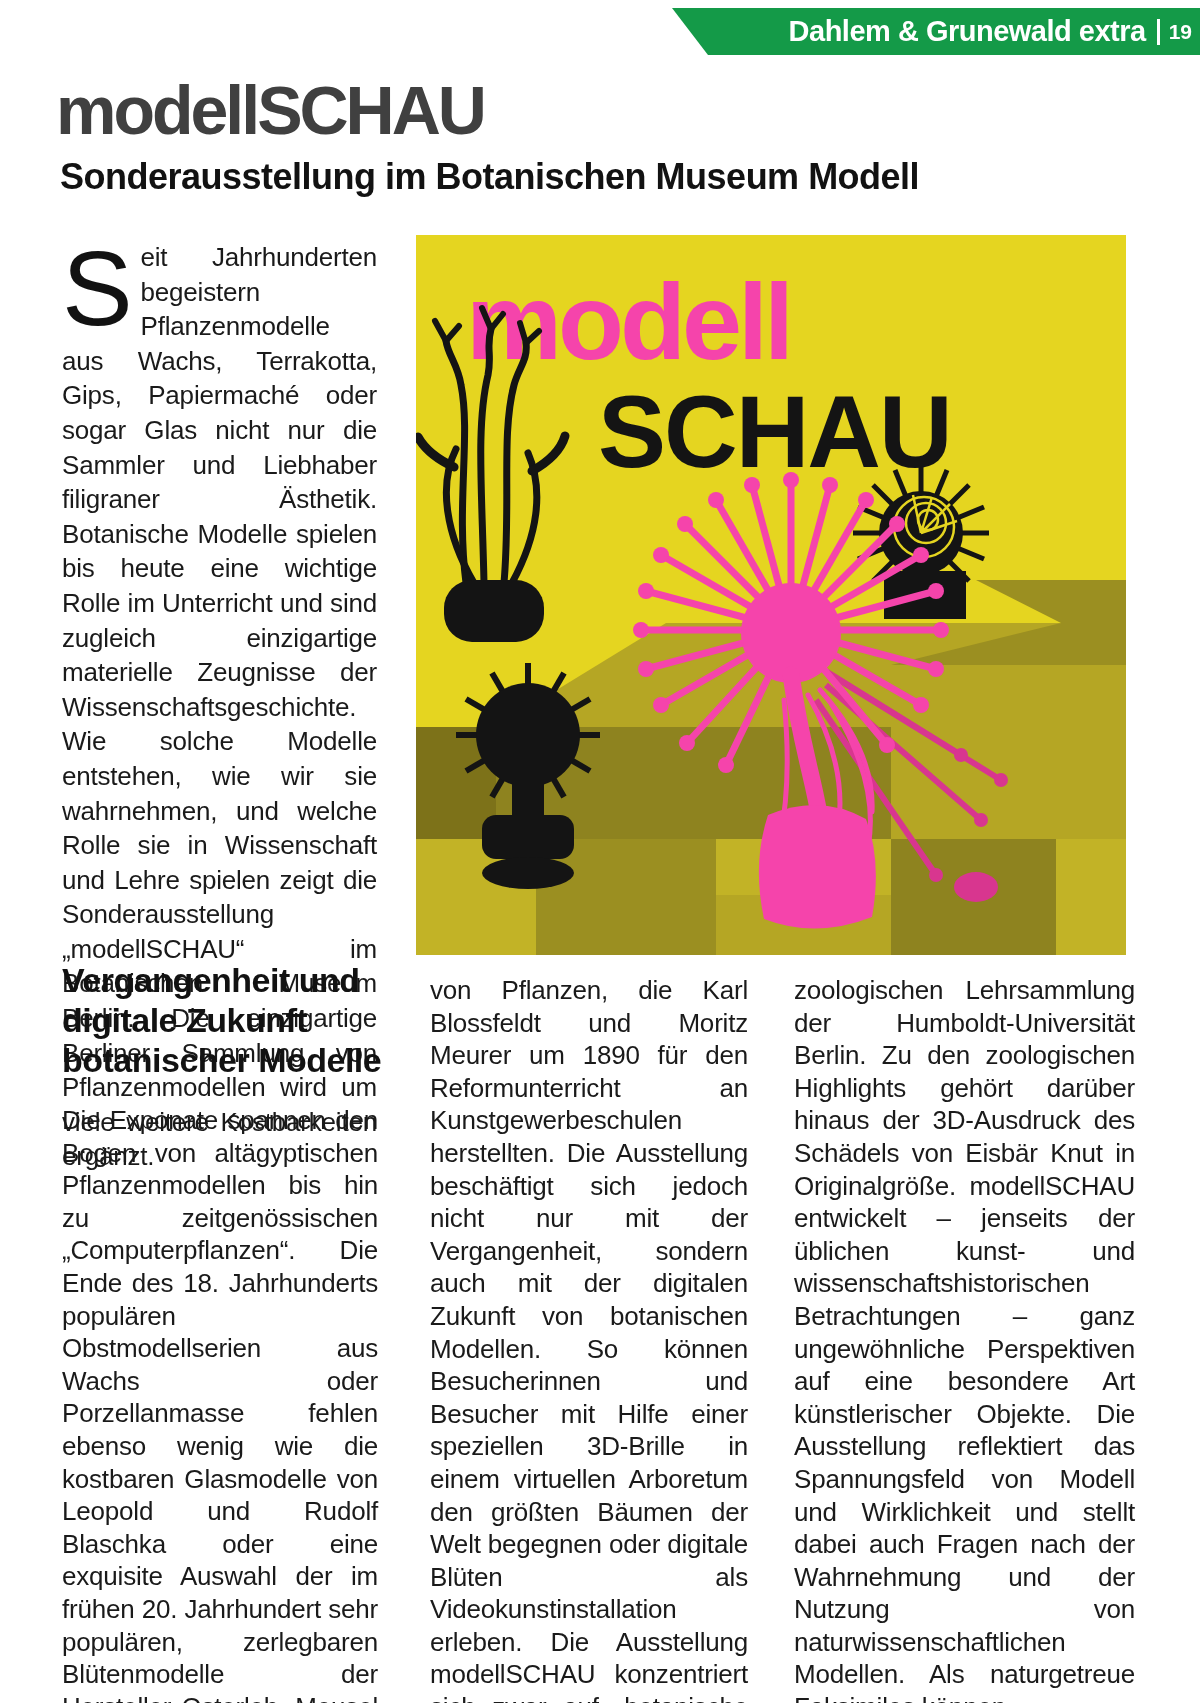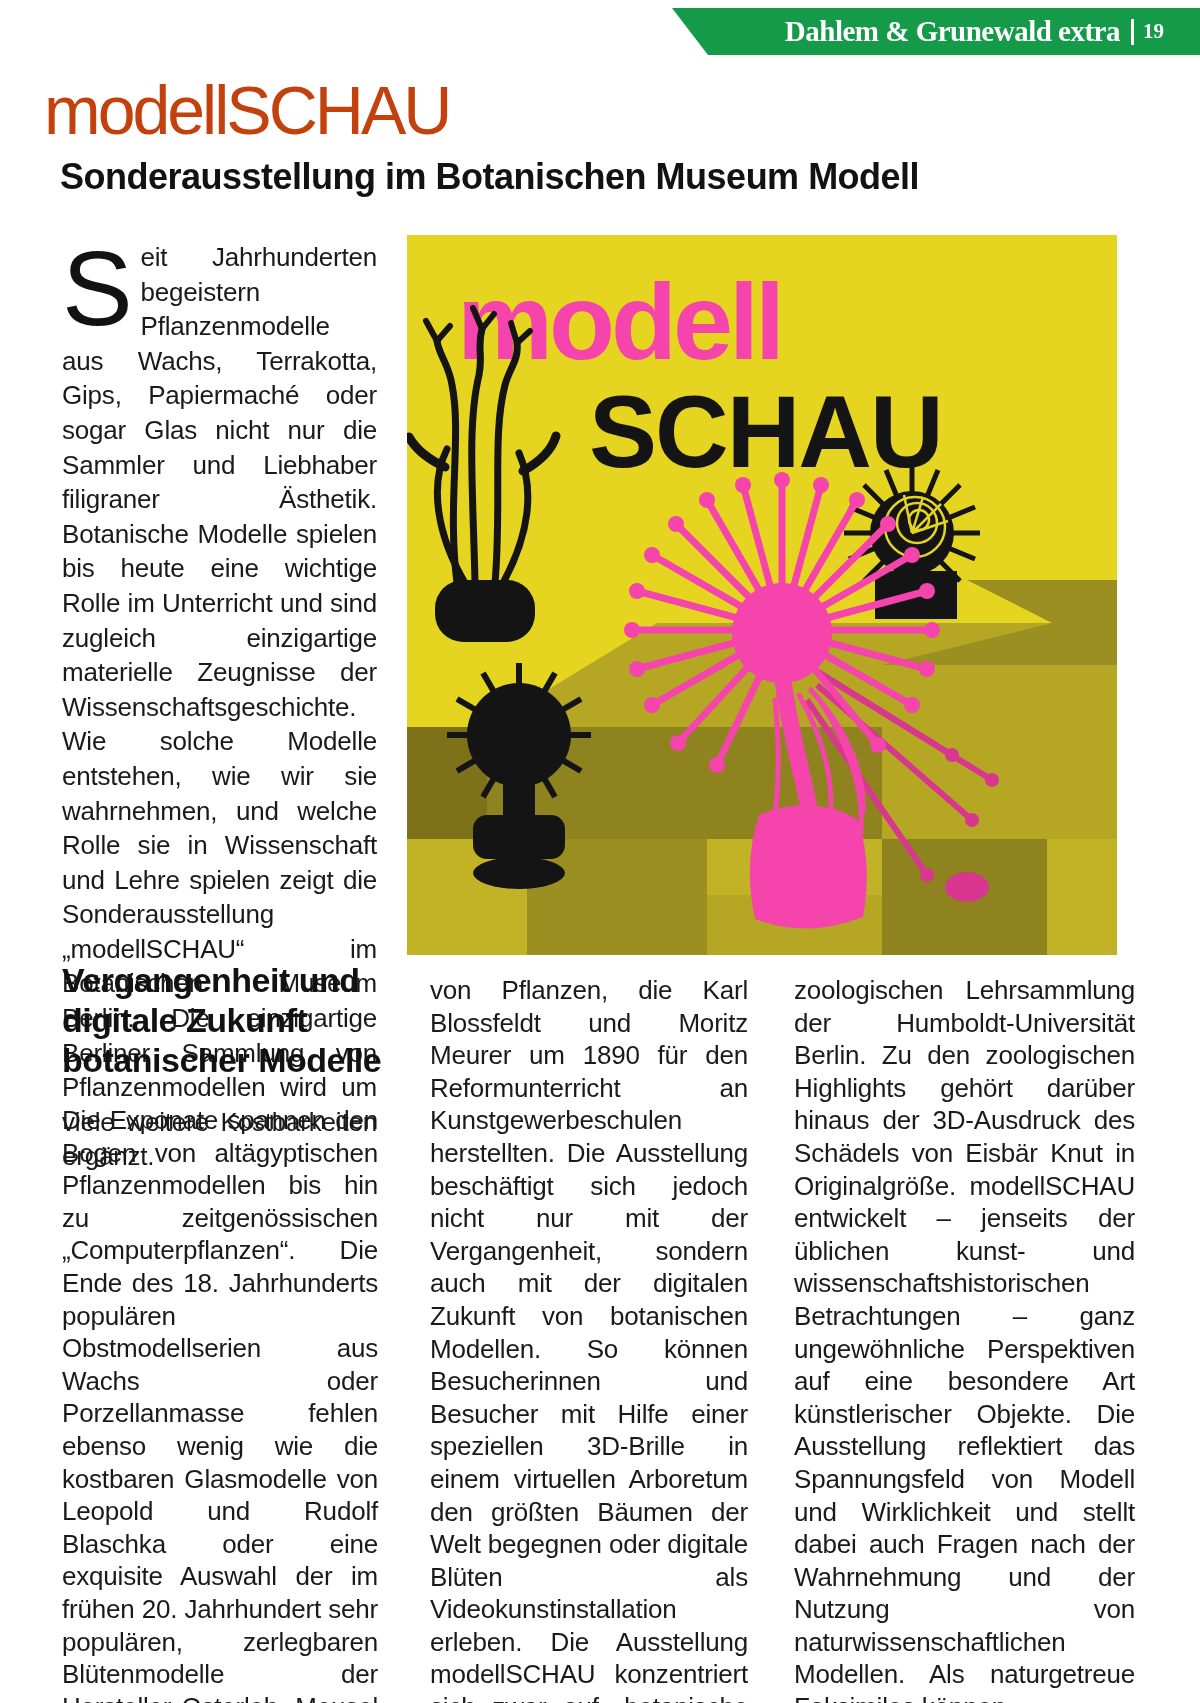--- a/index.html
+++ b/index.html
@@ -6,51 +6,51 @@
   body{
     width:1200px;height:1703px;position:relative;background:#ffffff;
     font-family:"Liberation Sans", sans-serif;color:#1a1a1a;overflow:hidden;
   }
   
   .header-band{
     position:absolute;top:8px;right:0;width:528px;height:47px;
     background:#149a48;
     clip-path:polygon(0 0,100% 0,100% 100%,36px 100%);
     display:flex;align-items:center;justify-content:flex-end;
-    padding-right:36px;box-sizing:border-box;font-family:Liberation Serif, serif;
+    padding-right:8px;box-sizing:border-box;
   }
   .header-band .section-name{
     color:#ffffff;font-size:29px;font-weight:700;letter-spacing:-0.5px;white-space:nowrap;
   }
   .header-band .divider{
     width:3px;height:26px;background:#ffffff;margin:0 9px 0 11px;
   }
   .header-band .page-number{
     color:#ffffff;font-size:21px;font-weight:700;
   }
   
   .article-title{
-    position:absolute;left:44px;top:76px;
-    font-size:68px;font-weight:400;letter-spacing:-3px;color:#c2410c;line-height:1;
+    position:absolute;left:56px;top:76px;
+    font-size:68px;font-weight:700;letter-spacing:-3px;color:#404040;line-height:1;
   }
   .article-subtitle{
     position:absolute;left:60px;top:156px;
     font-size:36px;font-weight:700;letter-spacing:-0.5px;color:#121212;line-height:1.15;
   }
   
   .intro-col{
     position:absolute;left:62px;top:240px;width:315px;
     font-size:26px;line-height:34.6px;text-align:justify;letter-spacing:-0.2px;
   }
   .drop-cap{
     float:left;font-size:106px;line-height:88px;padding:4px 8px 0 0;font-weight:400;color:#121212;
   }
   
   .poster{
-    position:absolute;left:407px;top:235px;width:710px;height:792px;
+    position:absolute;left:416px;top:235px;width:710px;height:792px;
   }
   .poster svg{display:block;width:710px;height:720px;}
   
   .section-heading{
     position:absolute;left:62px;top:960px;width:330px;
     font-size:34px;line-height:40px;font-weight:700;letter-spacing:-0.5px;color:#121212;
   }
   .body-col{
     position:absolute;font-size:26px;line-height:32.6px;text-align:justify;letter-spacing:-0.2px;
   }

